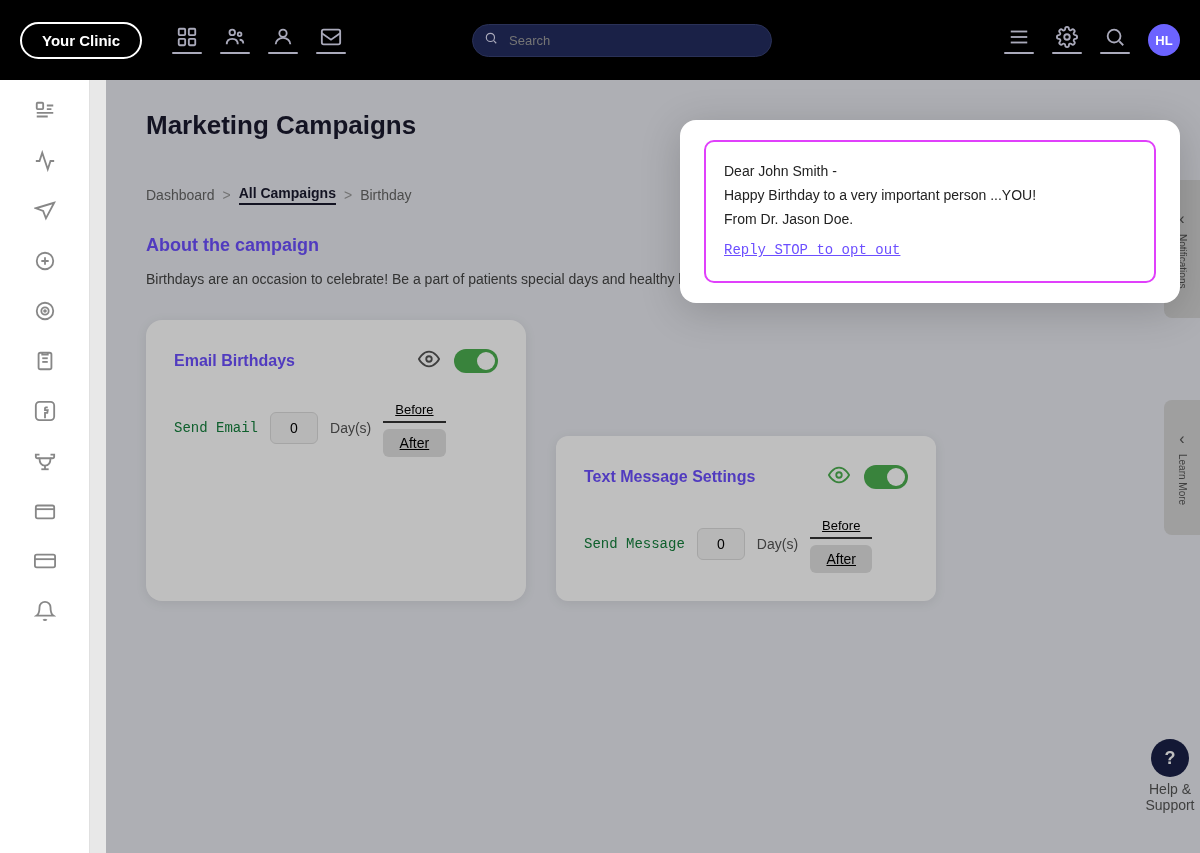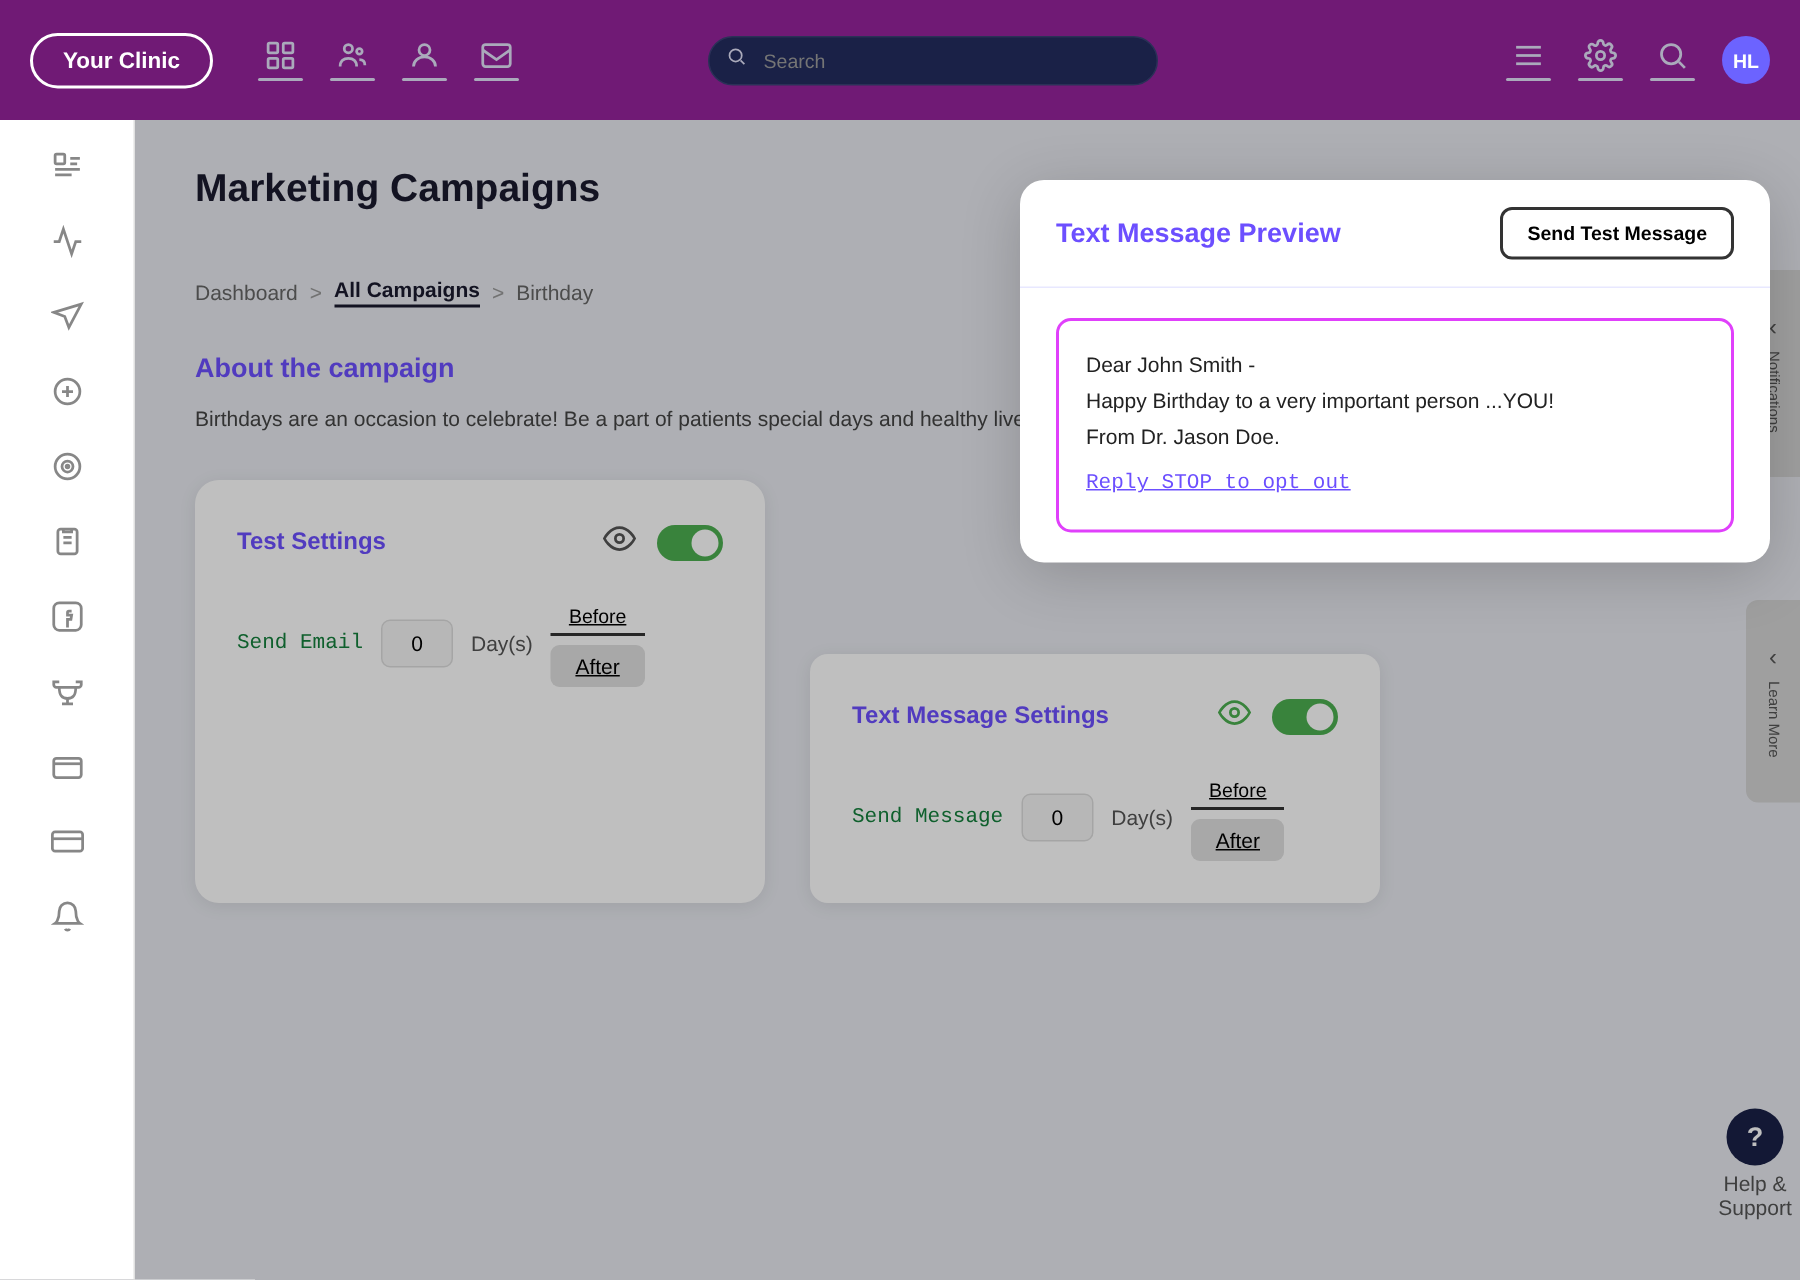--- a/index.html
+++ b/index.html
@@ -1,20 +1,20 @@
 <!DOCTYPE html>
 <html><head>
   <meta charset="utf-8">
   <style>
     * { box-sizing: border-box; margin: 0; padding: 0; }
     body { font-family: -apple-system, BlinkMacSystemFont, 'Segoe UI', sans-serif; background: #e8e8e8; width: 1200px; height: 853px; overflow: hidden; position: relative; }
 
     
     .navbar {
-      background: #701a75;
+      background: #000000;
       height: 80px;
       display: flex;
       align-items: center;
       padding: 0 20px;
       gap: 20px;
       position: relative;
       z-index: 10;
     }
     .clinic-btn {
       background: transparent;
@@ -85,20 +85,21 @@
       background: #6c63ff;
       color: #fff;
       display: flex; align-items: center; justify-content: center;
       font-size: 13px; font-weight: 700;
     }
 
     
     .layout {
       display: flex;
       height: calc(853px - 80px);
+      gap: 16px;
     }
 
     
     .sidebar {
       width: 90px;
       background: #fff;
       border-right: 1px solid #e0e0e0;
       display: flex;
       flex-direction: column;
       align-items: center;
@@ -465,21 +466,21 @@
       <span>Birthday</span>
     </div>
 
     <div class="campaign-desc-title">About the campaign</div>
     <div class="campaign-desc-text">Birthdays are an occasion to celebrate! Be a part of patients special days and healthy lives by wishing them on their birthday.</div>
 
     <div class="cards-row">
 
       <div class="settings-card">
         <div class="card-header">
-          <div class="card-title">Test Settings</div>
+          <div class="card-title">Email Birthdays</div>
           <div class="card-icons">
             <span class="eye-icon">
               <svg width="22" height="22" viewBox="0 0 24 24" fill="none" stroke="#555" stroke-width="2">
                   <path d="M1 12s4-8 11-8 11 8 11 8-4 8-11 8-11-8-11-8z"></path>
                   <circle cx="12" cy="12" r="3"></circle>
                 </svg>
             </span>
             <div class="toggle-switch"></div>
           </div>
         </div>
@@ -514,24 +515,20 @@
           <div class="btn-group">
             <button class="btn-before">Before</button>
             <button class="btn-after">After</button>
           </div>
         </div>
       </div>
     </div>
 
     <div class="modal-overlay">
       <div class="preview-modal">
-        <div class="modal-header">
-          <div class="modal-title">Text Message Preview</div>
-          <button class="send-test-btn">Send Test Message</button>
-        </div>
         <div class="modal-body">
           <div class="message-box">
             <div>Dear John Smith -</div>
             <div>Happy Birthday to a very important person ...YOU!</div>
             <div>From Dr. Jason Doe.</div>
             <div style="margin-top: 8px; font-family: Liberation Mono, monospace;">
               <span class="opt-out">Reply STOP to opt out</span>
             </div>
           </div>
         </div>

